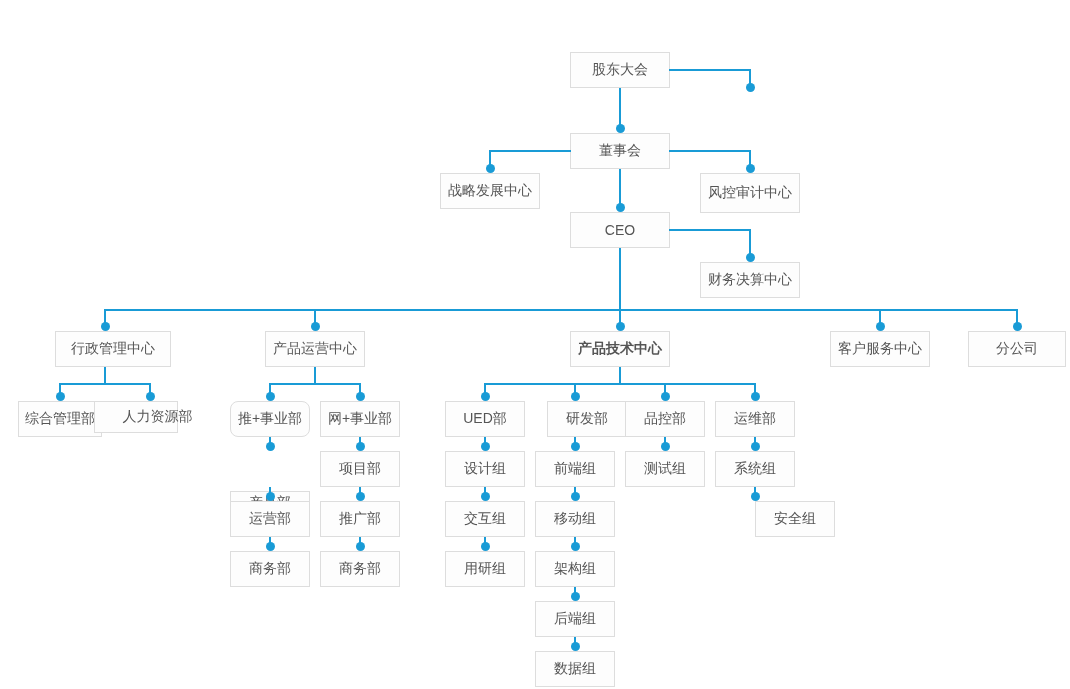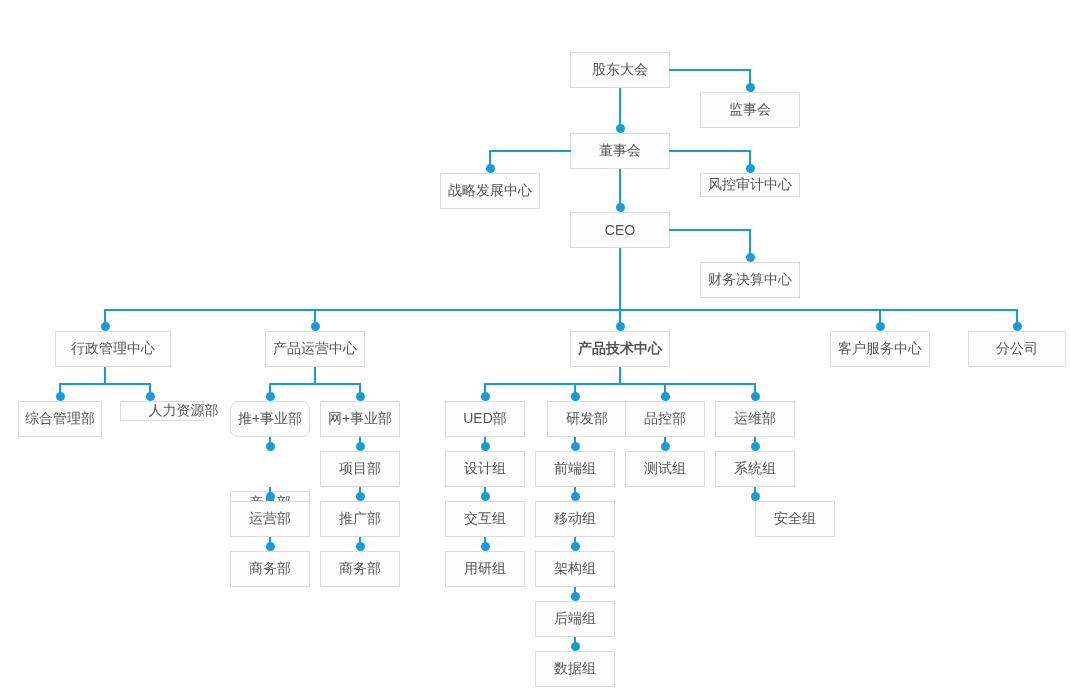--- a/index.html
+++ b/index.html
@@ -39,30 +39,27 @@
     background: var(--line, #199bd6);
   }
 </style>
 </head>
 <body>
 
 <div id="stage">
     <div class="node" style="left: 570px; top: 52px; width: 100px; height: 36px;">
       <span>股东大会</span>
     </div>
-    <div class="node" style="left: 700px; top: 92px; width: 100px; height: 36px;">
-      <span>监事会</span>
-    </div>
     <div class="node" style="left: 570px; top: 133px; width: 100px; height: 36px;">
       <span>董事会</span>
     </div>
     <div class="node" style="left: 440px; top: 173px; width: 100px; height: 36px;">
       <span>战略发展中心</span>
     </div>
-    <div class="node" style="left: 700px; top: 173px; width: 100px; height: 24px;">
+    <div class="node" style="left: 700px; top: 173px; width: 100px; height: 40px;">
       <span>风控审计中心</span>
     </div>
     <div class="node" style="left: 570px; top: 212px; width: 100px; height: 36px;">
       <span>CEO</span>
     </div>
     <div class="node" style="left: 700px; top: 262px; width: 100px; height: 36px;">
       <span>财务决算中心</span>
     </div>
     <div class="node" style="left: 55px; top: 331px; width: 116px; height: 36px;">
       <span>行政管理中心</span>
@@ -75,21 +72,21 @@
     </div>
     <div class="node" style="left: 830px; top: 331px; width: 100px; height: 36px;">
       <span>客户服务中心</span>
     </div>
     <div class="node" style="left: 968px; top: 331px; width: 98px; height: 36px;">
       <span>分公司</span>
     </div>
     <div class="node" style="left: 18px; top: 401px; width: 84px; height: 36px;">
       <span>综合管理部</span>
     </div>
-    <div class="node" style="left: 120px; top: 401px; width: 84px; height: 20px; padding-left: 43px;">
+    <div class="node" style="left: 94px; top: 401px; width: 84px; height: 32px; padding-left: 43px;">
       <span>人力资源部</span>
     </div>
     <div class="node" style="left: 230px; top: 401px; width: 80px; height: 36px; border-radius: 8px;">
       <span>推+事业部</span>
     </div>
     <div class="node" style="left: 320px; top: 401px; width: 80px; height: 36px;">
       <span>网+事业部</span>
     </div>
     <div class="node" style="left: 445px; top: 401px; width: 80px; height: 36px;">
       <span>UED部</span>

